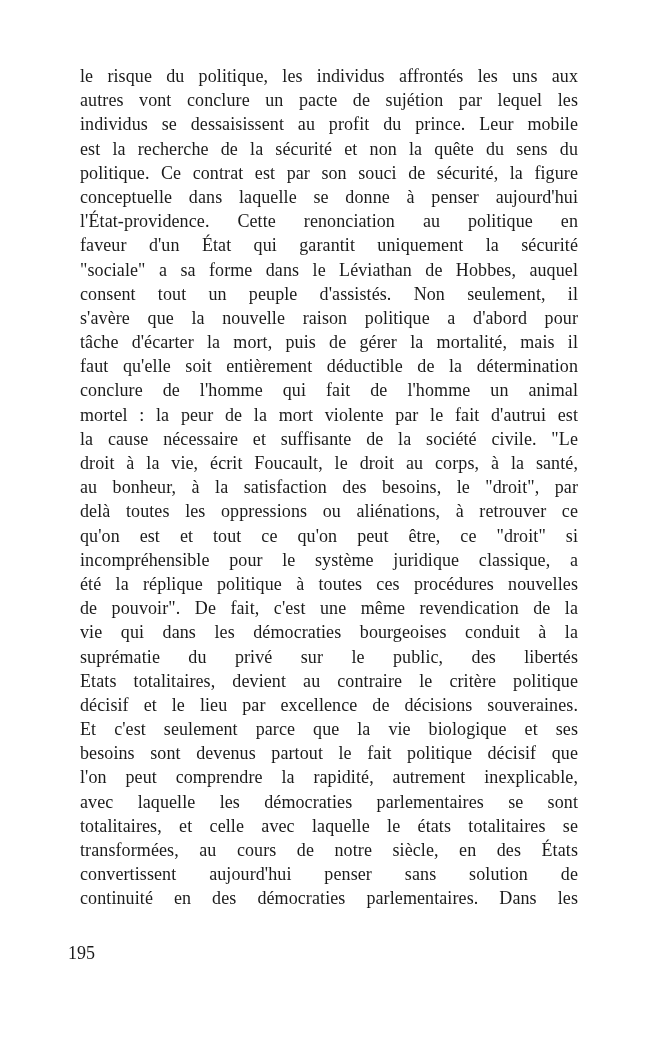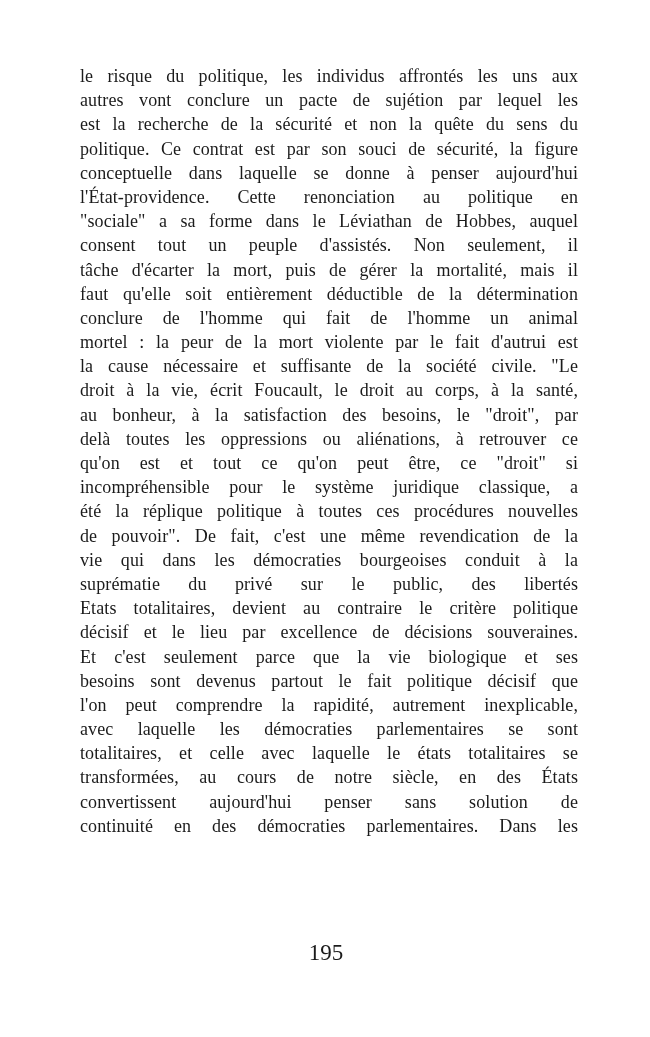--- a/index.html
+++ b/index.html
@@ -27,41 +27,43 @@
     height: 24.2px;
     text-align: justify;
     text-align-last: justify;
     white-space: nowrap;        
     letter-spacing: 0.1px;
   }
   
   .text-line { white-space: normal; overflow: hidden; }
   .page-number {
     position: absolute;
-    left: 77px;
+    left: 68px;
     top: 941px;
     width: 498px;
-    text-align: center;
-    font-size: 23px;
+    font-size: 18px;
     line-height: 24px;
   }
 </style>
 </head>
 <body>
 
 <div class="page">
   <div class="text-block">
       <div class="text-line">le risque du politique, les individus affrontés les uns aux</div>
       <div class="text-line">autres vont conclure un pacte de sujétion par lequel les</div>
+      <div class="text-line">individus se dessaisissent au profit du prince. Leur mobile</div>
       <div class="text-line">est la recherche de la sécurité et non la quête du sens du</div>
       <div class="text-line">politique. Ce contrat est par son souci de sécurité, la figure</div>
       <div class="text-line">conceptuelle dans laquelle se donne à penser aujourd'hui</div>
       <div class="text-line">l'État-providence. Cette renonciation au politique en</div>
+      <div class="text-line">faveur d'un État qui garantit uniquement la sécurité</div>
       <div class="text-line">"sociale" a sa forme dans le Léviathan de Hobbes, auquel</div>
       <div class="text-line">consent tout un peuple d'assistés. Non seulement, il</div>
+      <div class="text-line">s'avère que la nouvelle raison politique a d'abord pour</div>
       <div class="text-line">tâche d'écarter la mort, puis de gérer la mortalité, mais il</div>
       <div class="text-line">faut qu'elle soit entièrement déductible de la détermination</div>
       <div class="text-line">conclure de l'homme qui fait de l'homme un animal</div>
       <div class="text-line">mortel : la peur de la mort violente par le fait d'autrui est</div>
       <div class="text-line">la cause nécessaire et suffisante de la société civile. "Le</div>
       <div class="text-line">droit à la vie, écrit Foucault, le droit au corps, à la santé,</div>
       <div class="text-line">au bonheur, à la satisfaction des besoins, le "droit", par</div>
       <div class="text-line">delà toutes les oppressions ou aliénations, à retrouver ce</div>
       <div class="text-line">qu'on est et tout ce qu'on peut être, ce "droit" si</div>
       <div class="text-line">incompréhensible pour le système juridique classique, a</div>

